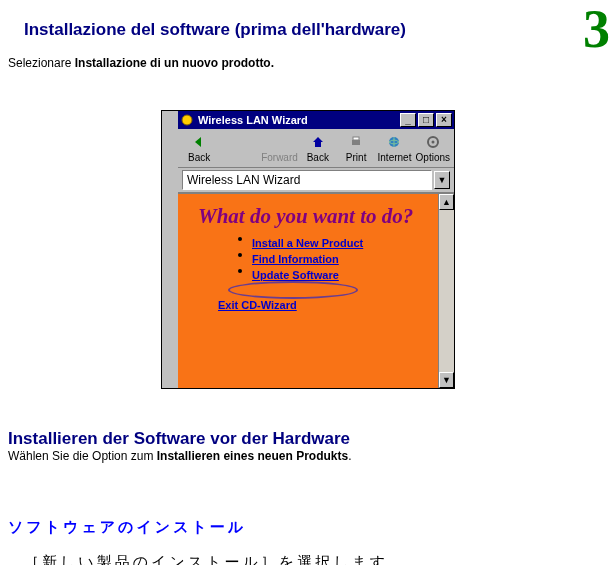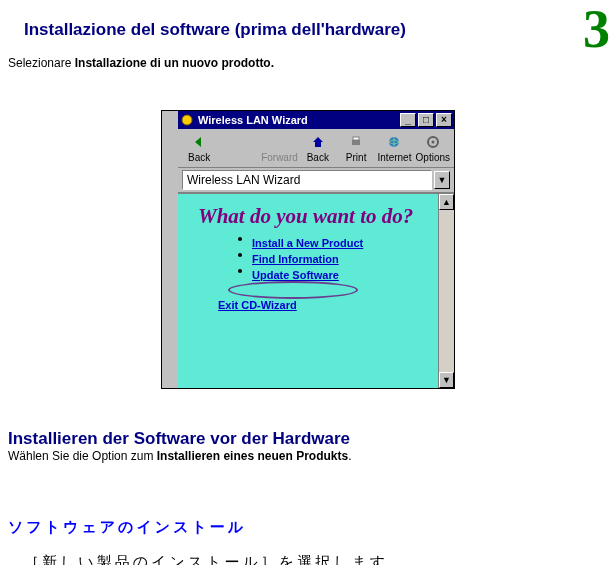--- a/index.html
+++ b/index.html
@@ -121,21 +121,21 @@
     border-top: 1px solid #fff;
     border-left: 1px solid #fff;
     border-right: 1px solid #000;
     border-bottom: 1px solid #000;
     display: flex;
     align-items: center;
     justify-content: center;
     font-size: 9px;
   }
   .viewport {
-    background: #5eead4;
+    background: #f97316;
     height: 195px;
     position: relative;
     border-top: 1px solid #808080;
   }
   .question {
     color: #800080;
     font-family: "Times New Roman", serif;
     font-style: italic;
     font-weight: bold;
     font-size: 21px;

